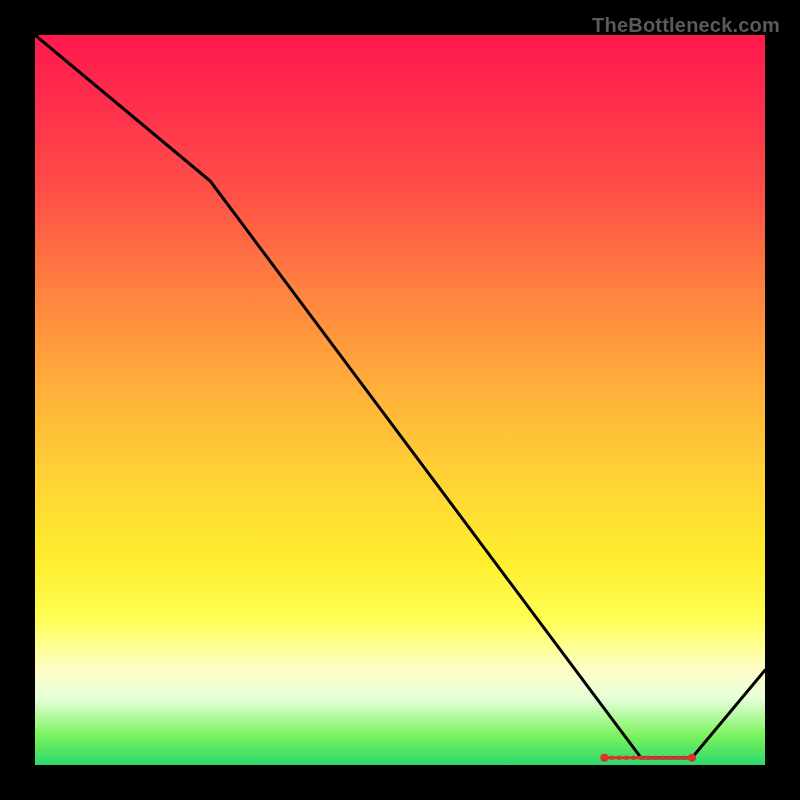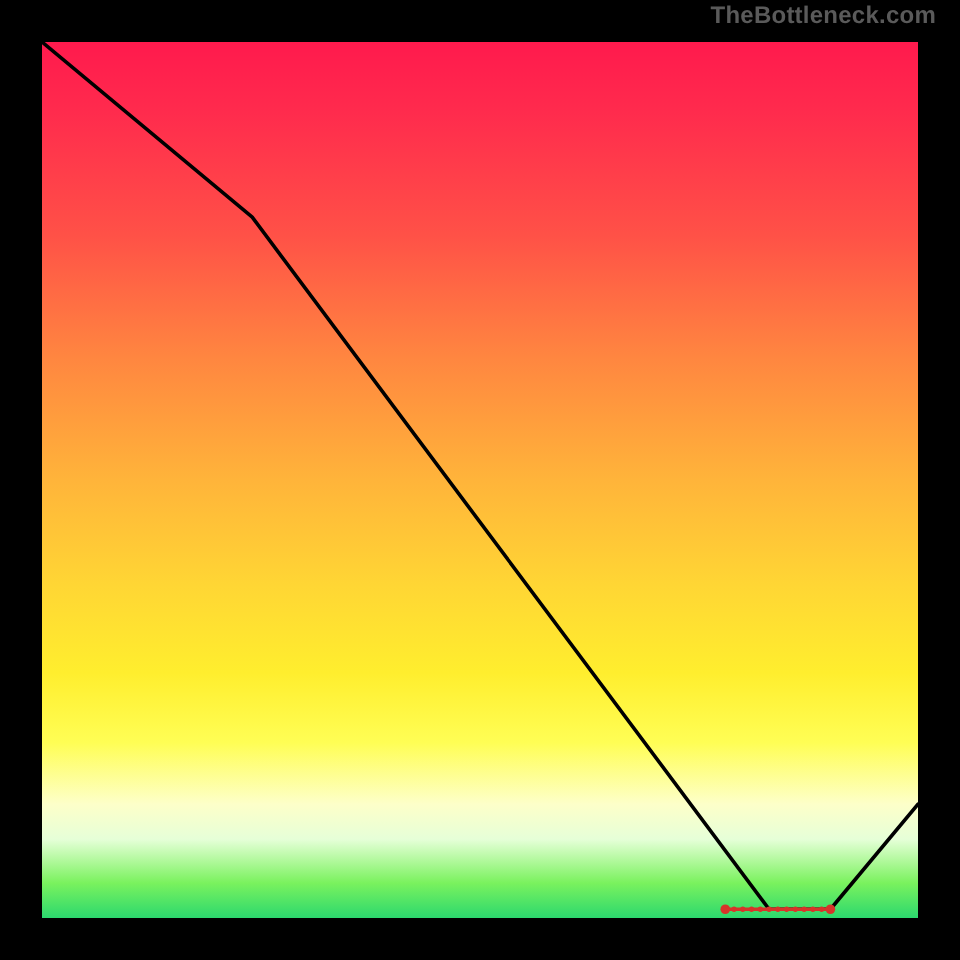--- a/index.html
+++ b/index.html
@@ -11,21 +11,21 @@
     font-family: Arial, Helvetica, sans-serif;
     overflow: hidden;
   }
   .wrap {
     position: relative;
     width: 800px;
     height: 800px;
   }
   .watermark {
     position: absolute;
-    top: 2px;
+    top: 14px;
     right: 20px;
     color: #5a5a5a;
     font-size: 20px;
     font-weight: 600;
     letter-spacing: 0.2px;
     z-index: 5;
   }
   .plot-area {
     position: absolute;
     left: 35px;

